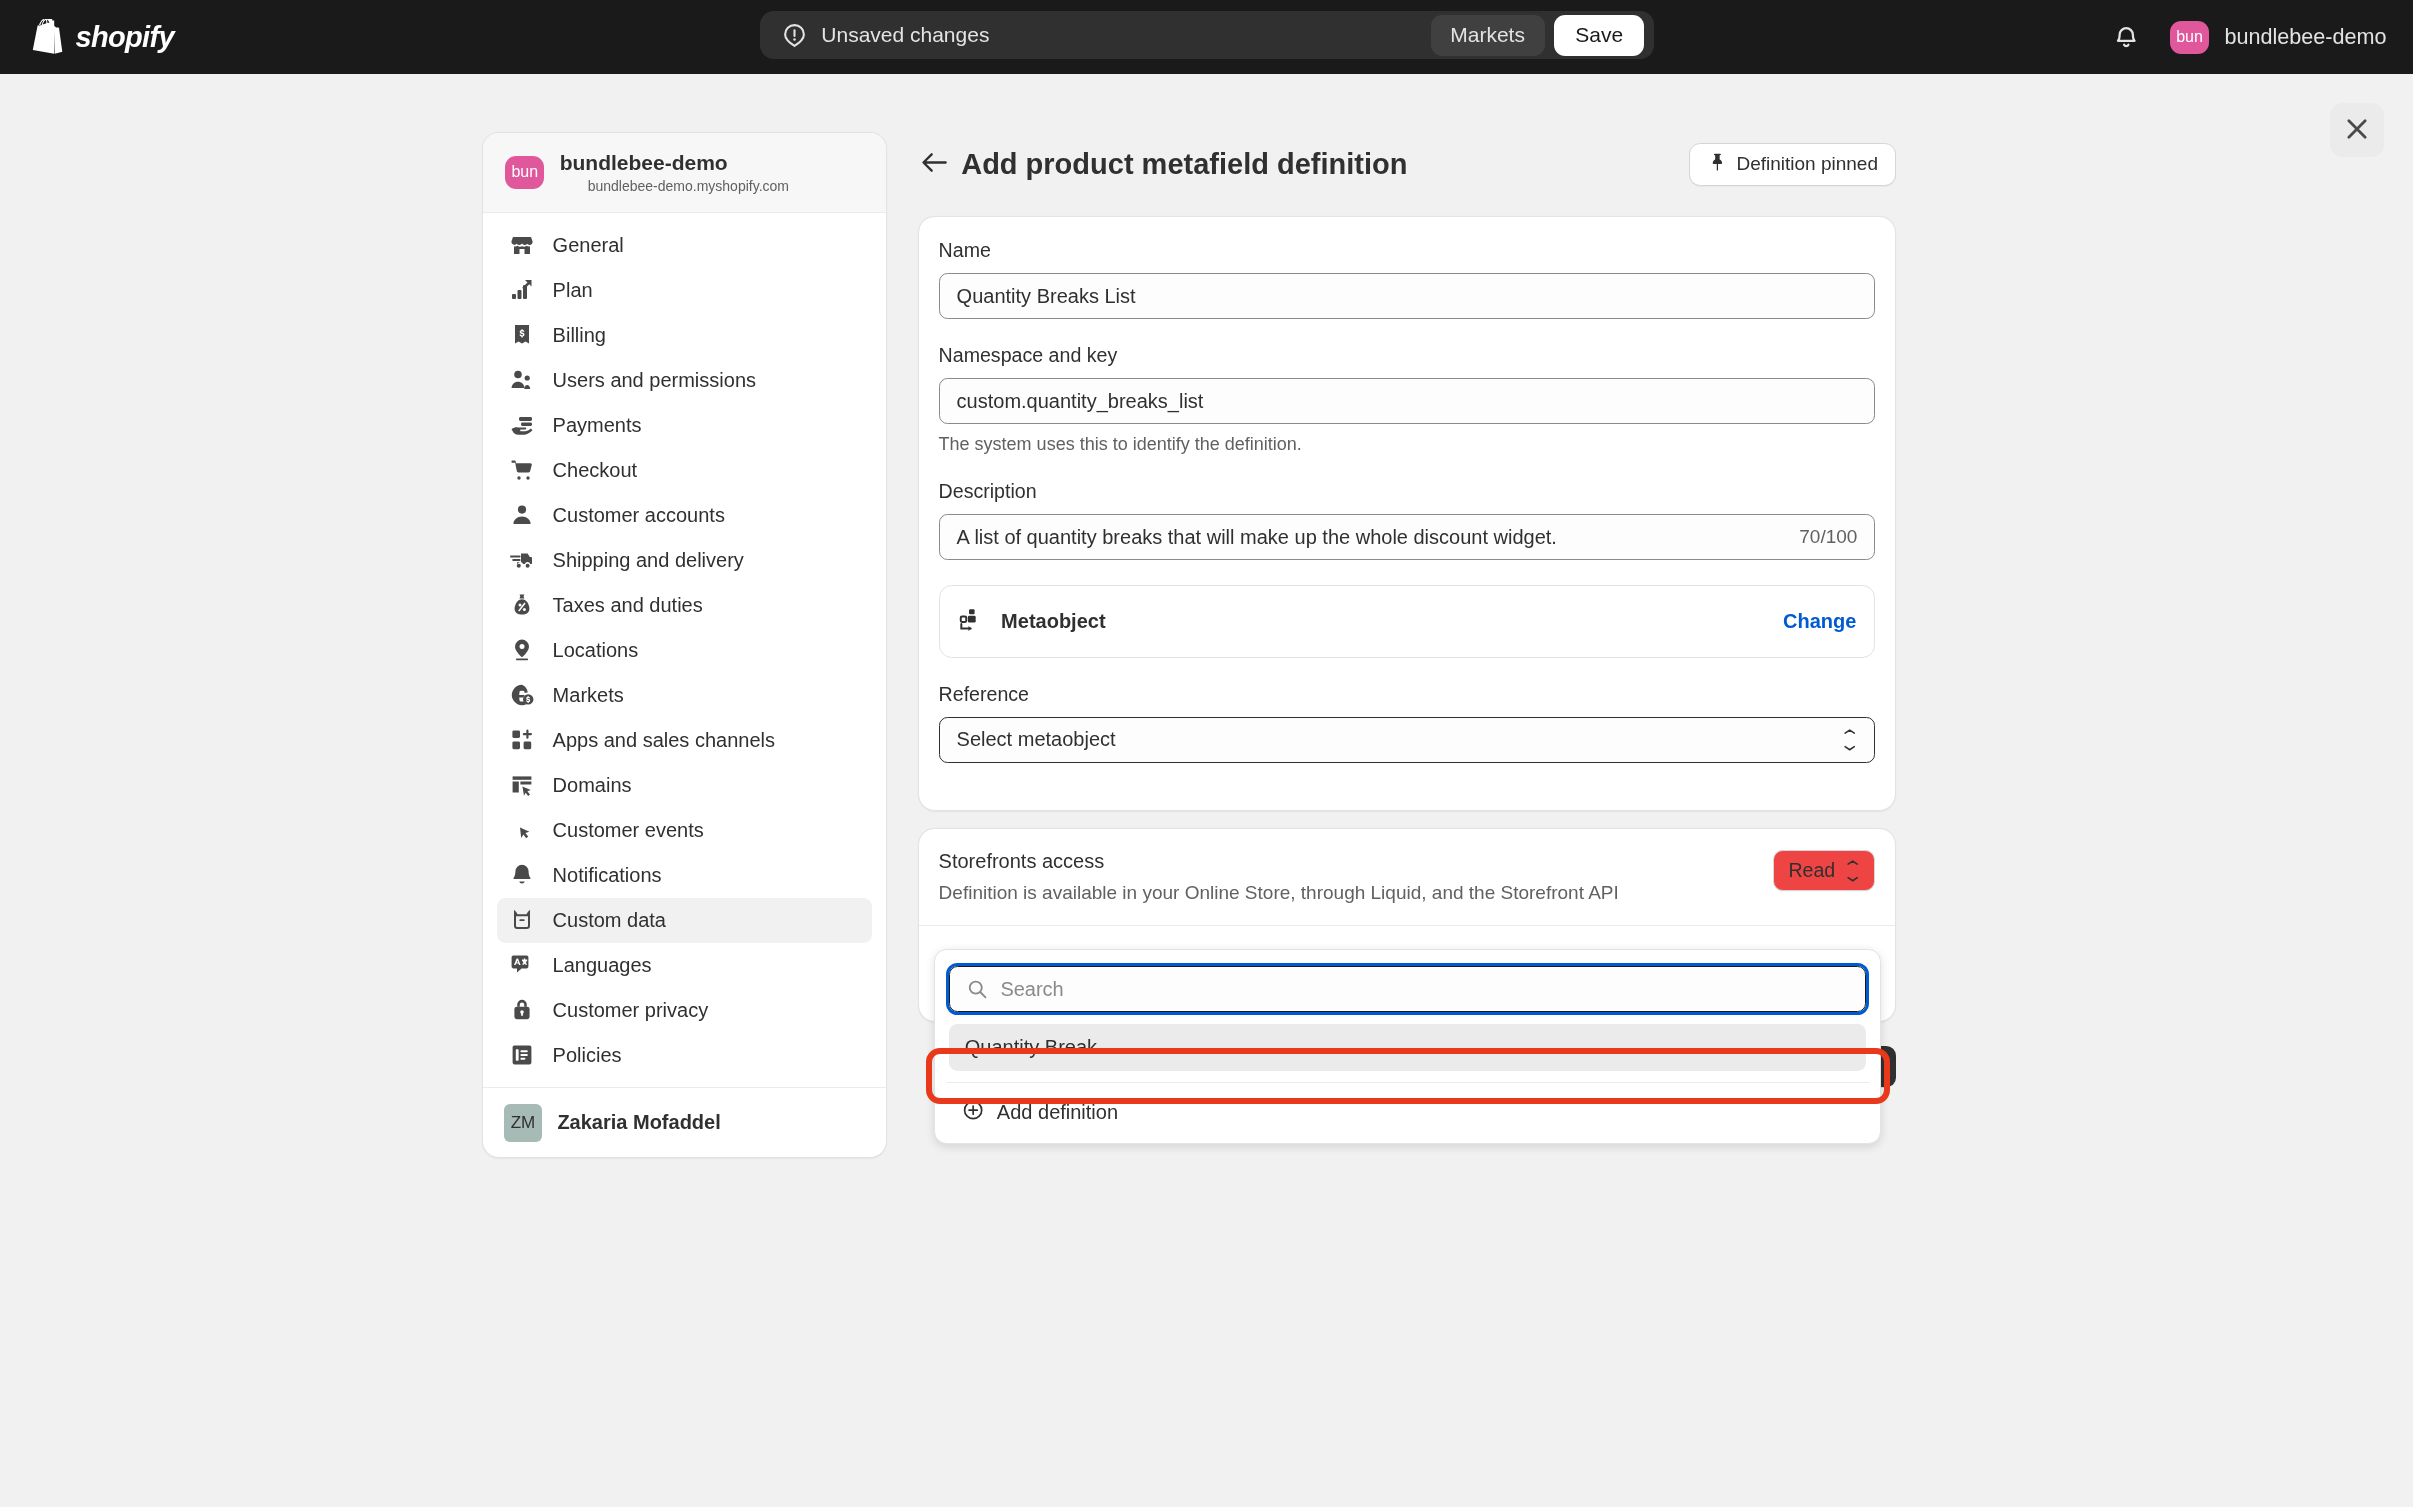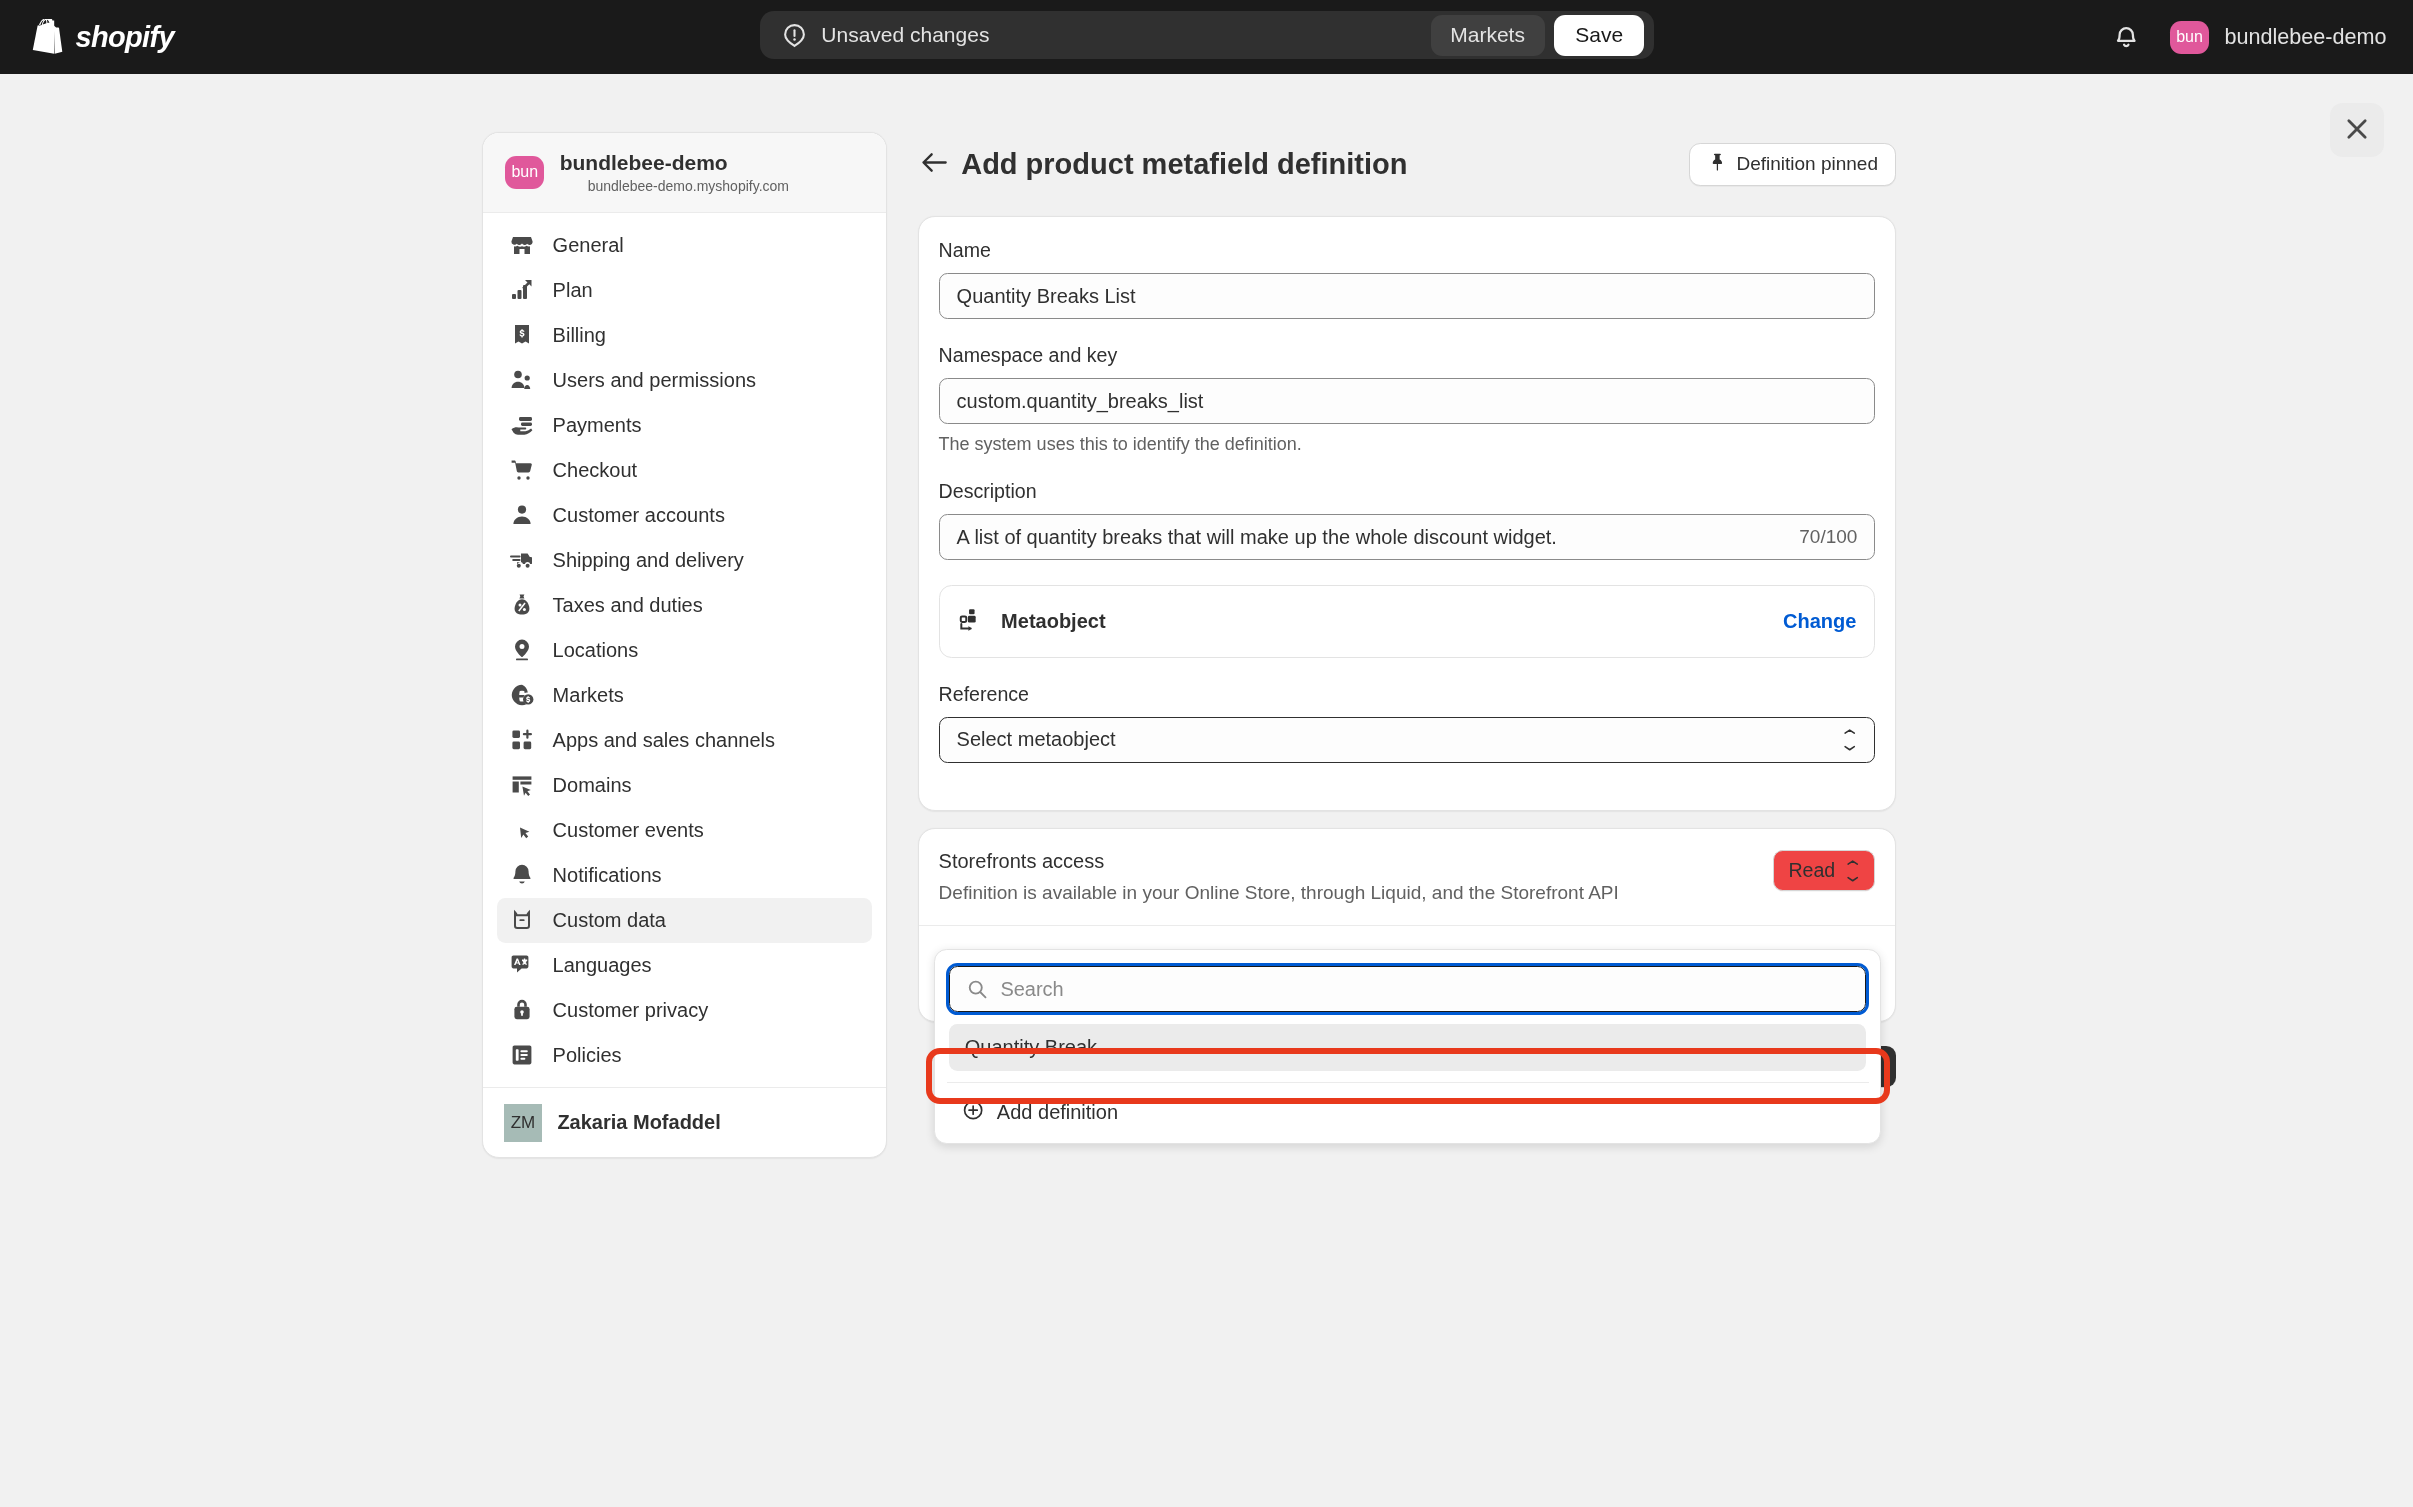--- a/index.html
+++ b/index.html
@@ -102,21 +102,21 @@
   .nav-icon { width: 25px; height: 25px; flex: 0 0 25px; display: flex; align-items: center; justify-content: center; }
   .nav-icon svg { width: 24px; height: 24px; fill: #4a4a4a; }
 
   .sidebar-foot {
     border-top: 0.7px solid #ebebeb;
     padding: 15.4px 21px;
     display: flex; align-items: center; gap: 15.4px;
     cursor: pointer;
   }
   .avatar-zm {
-    width: 38px; height: 38px; border-radius: 0;
+    width: 38px; height: 38px; border-radius: 6px;
     background: #a6bbb6; color: #303030;
     display: flex; align-items: center; justify-content: center;
     font-size: 17px;
   }
   .user-name { font-size: 20px; font-weight: 700; color: #303030; }
 
   
   .main { position: absolute; left: 918px; top: 58px; width: 978px; }
 
   .main-head {

